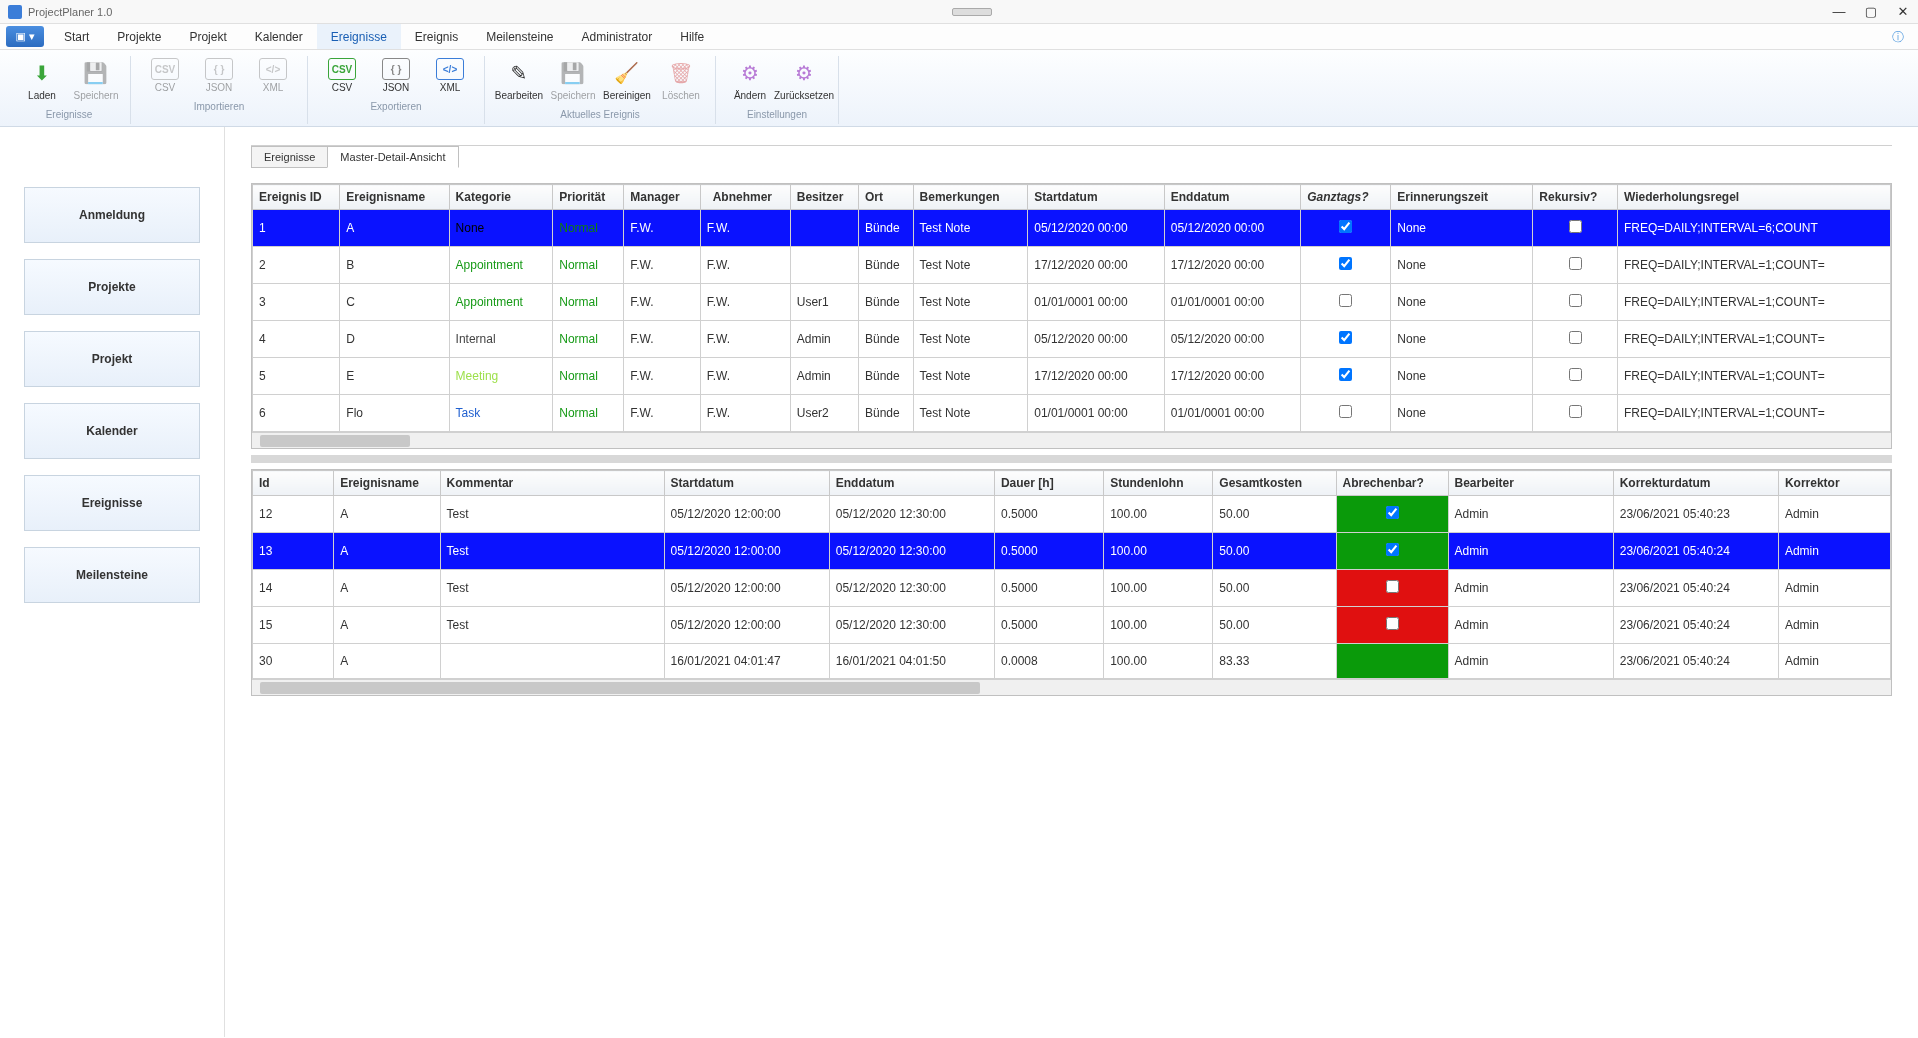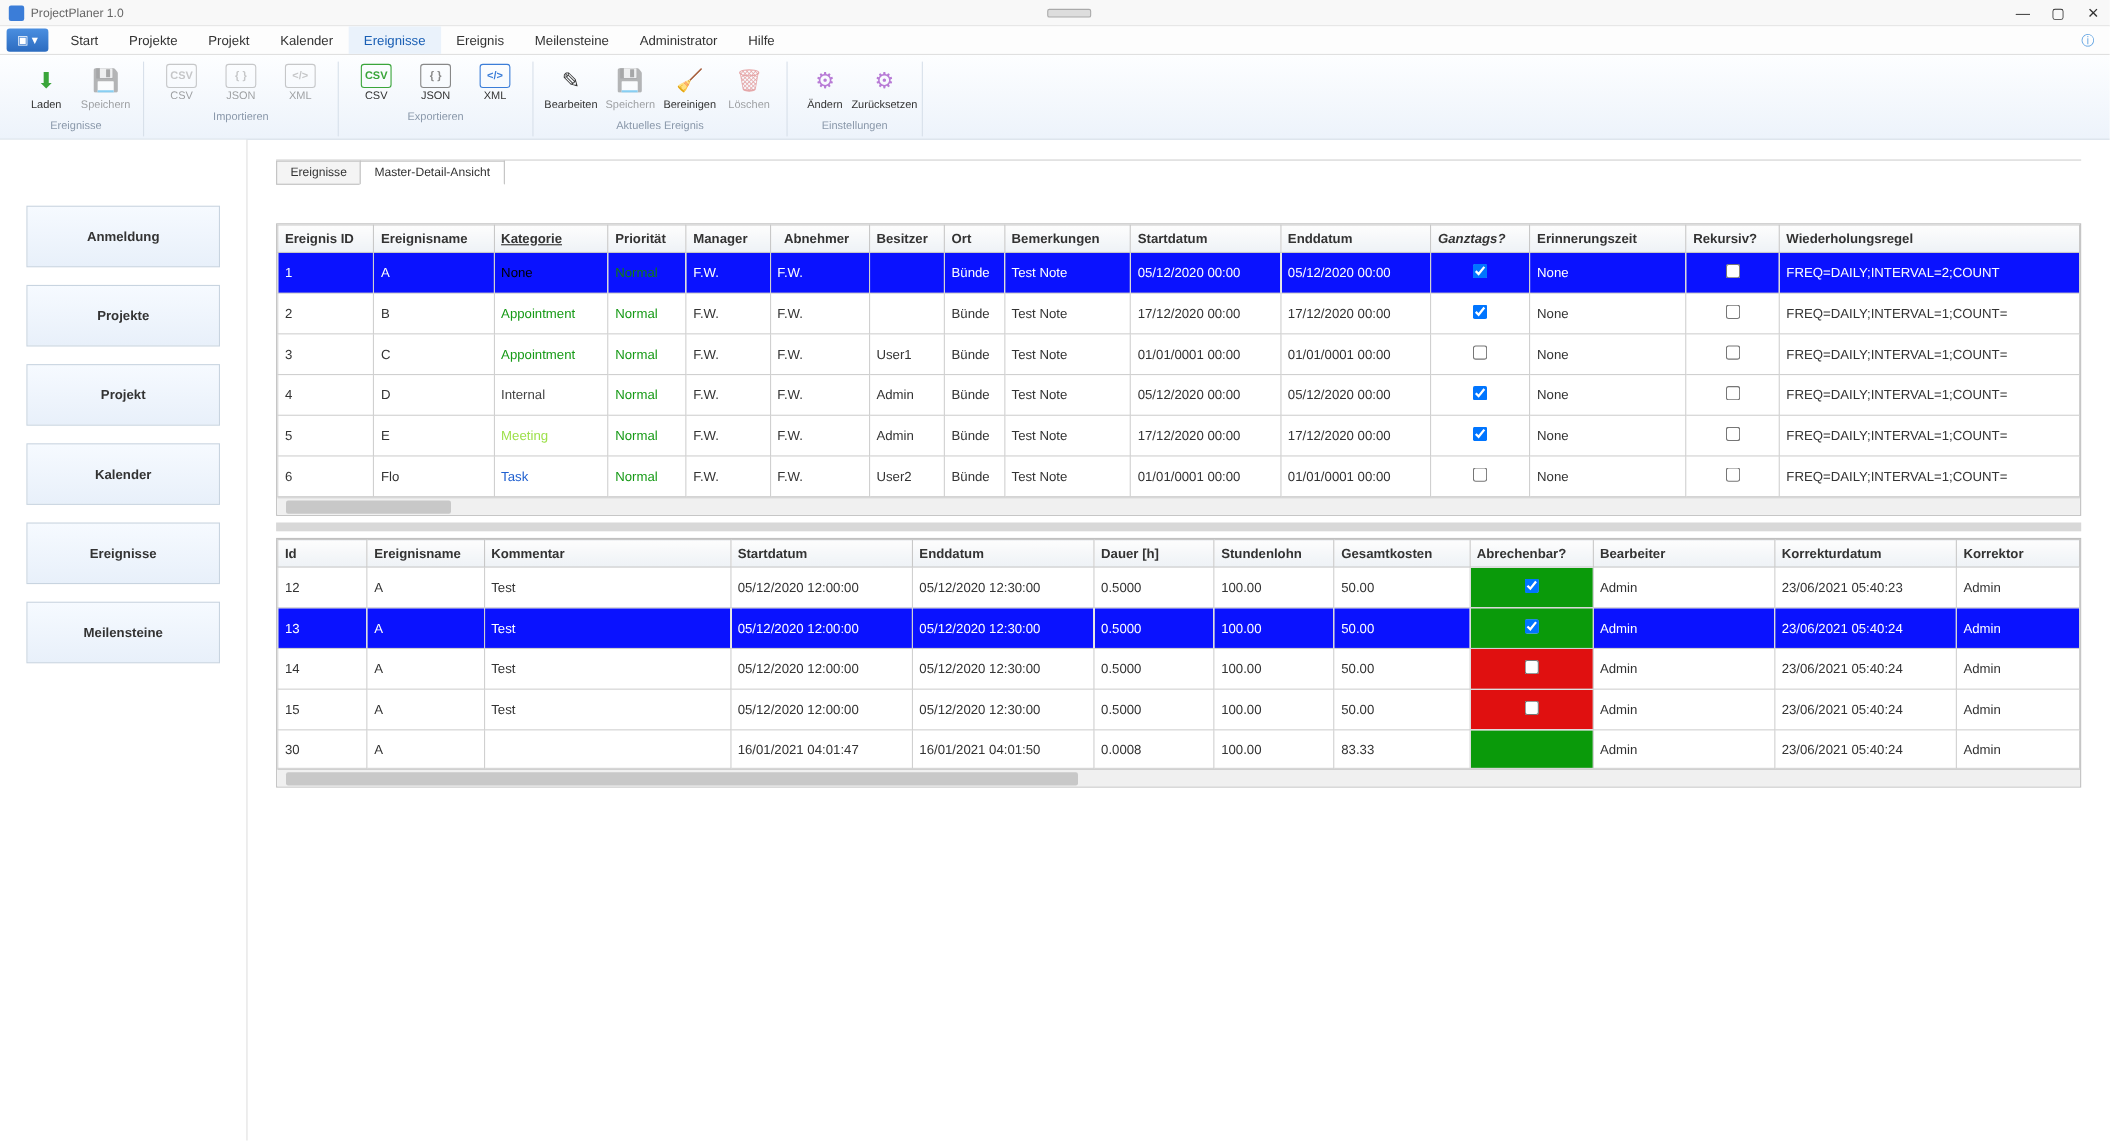--- a/index.html
+++ b/index.html
@@ -203,28 +203,28 @@
       <div class="side-btn">Ereignisse</div>
       <div class="side-btn">Meilensteine</div>
     </div>
   <div class="content">
     <div class="content-inner">
       <div class="tabstrip" id="tabstrip">
           <div class="tab">Ereignisse</div>
           <div class="tab active">Master-Detail-Ansicht</div>
         </div>
 
-      <div class="grid-wrap" style="margin-top:36px;">
+      <div class="grid-wrap" style="margin-top:16px;">
         <div class="grid-scroll grid1-scroll">
           <table class="datagrid" id="grid1">
               <thead>
                 <tr>
                   <th style="width: 64px;">Ereignis ID</th>
                   <th style="width: 80px;">Ereignisname</th>
-                  <th style="width: 76px; text-decoration: underline;">Kategorie</th>
+                  <th style="width: 76px;">Kategorie</th>
                   <th style="width: 52px;">Priorität</th>
                   <th style="width: 56px;">Manager</th>
                   <th style="width: 66px; padding-left: 12px;">Abnehmer</th>
                   <th style="width: 50px;">Besitzer</th>
                   <th style="width: 40px;">Ort</th>
                   <th style="width: 84px;">Bemerkungen</th>
                   <th style="width: 100px;">Startdatum</th>
                   <th style="width: 100px;">Enddatum</th>
                   <th style="width: 66px; font-style: italic;">Ganztags?</th>
                   <th style="width: 104px;">Erinnerungszeit</th>
@@ -241,21 +241,21 @@
                   <td>F.W.</td>
                   <td>F.W.</td>
                   <td></td>
                   <td>Bünde</td>
                   <td>Test Note</td>
                   <td>05/12/2020 00:00</td>
                   <td>05/12/2020 00:00</td>
                   <td class="cb-cell"><input type="checkbox" checked="" style=""></td>
                   <td>None</td>
                   <td class="cb-cell"><input type="checkbox" style=""></td>
-                  <td>FREQ=DAILY;INTERVAL=2;COUNT</td>
+                  <td>FREQ=DAILY;INTERVAL=6;COUNT</td>
                 </tr>
                 <tr>
                   <td>2</td>
                   <td>B</td>
                   <td class="kat-appt">Appointment</td>
                   <td class="prio">Normal</td>
                   <td>F.W.</td>
                   <td>F.W.</td>
                   <td></td>
                   <td>Bünde</td>

